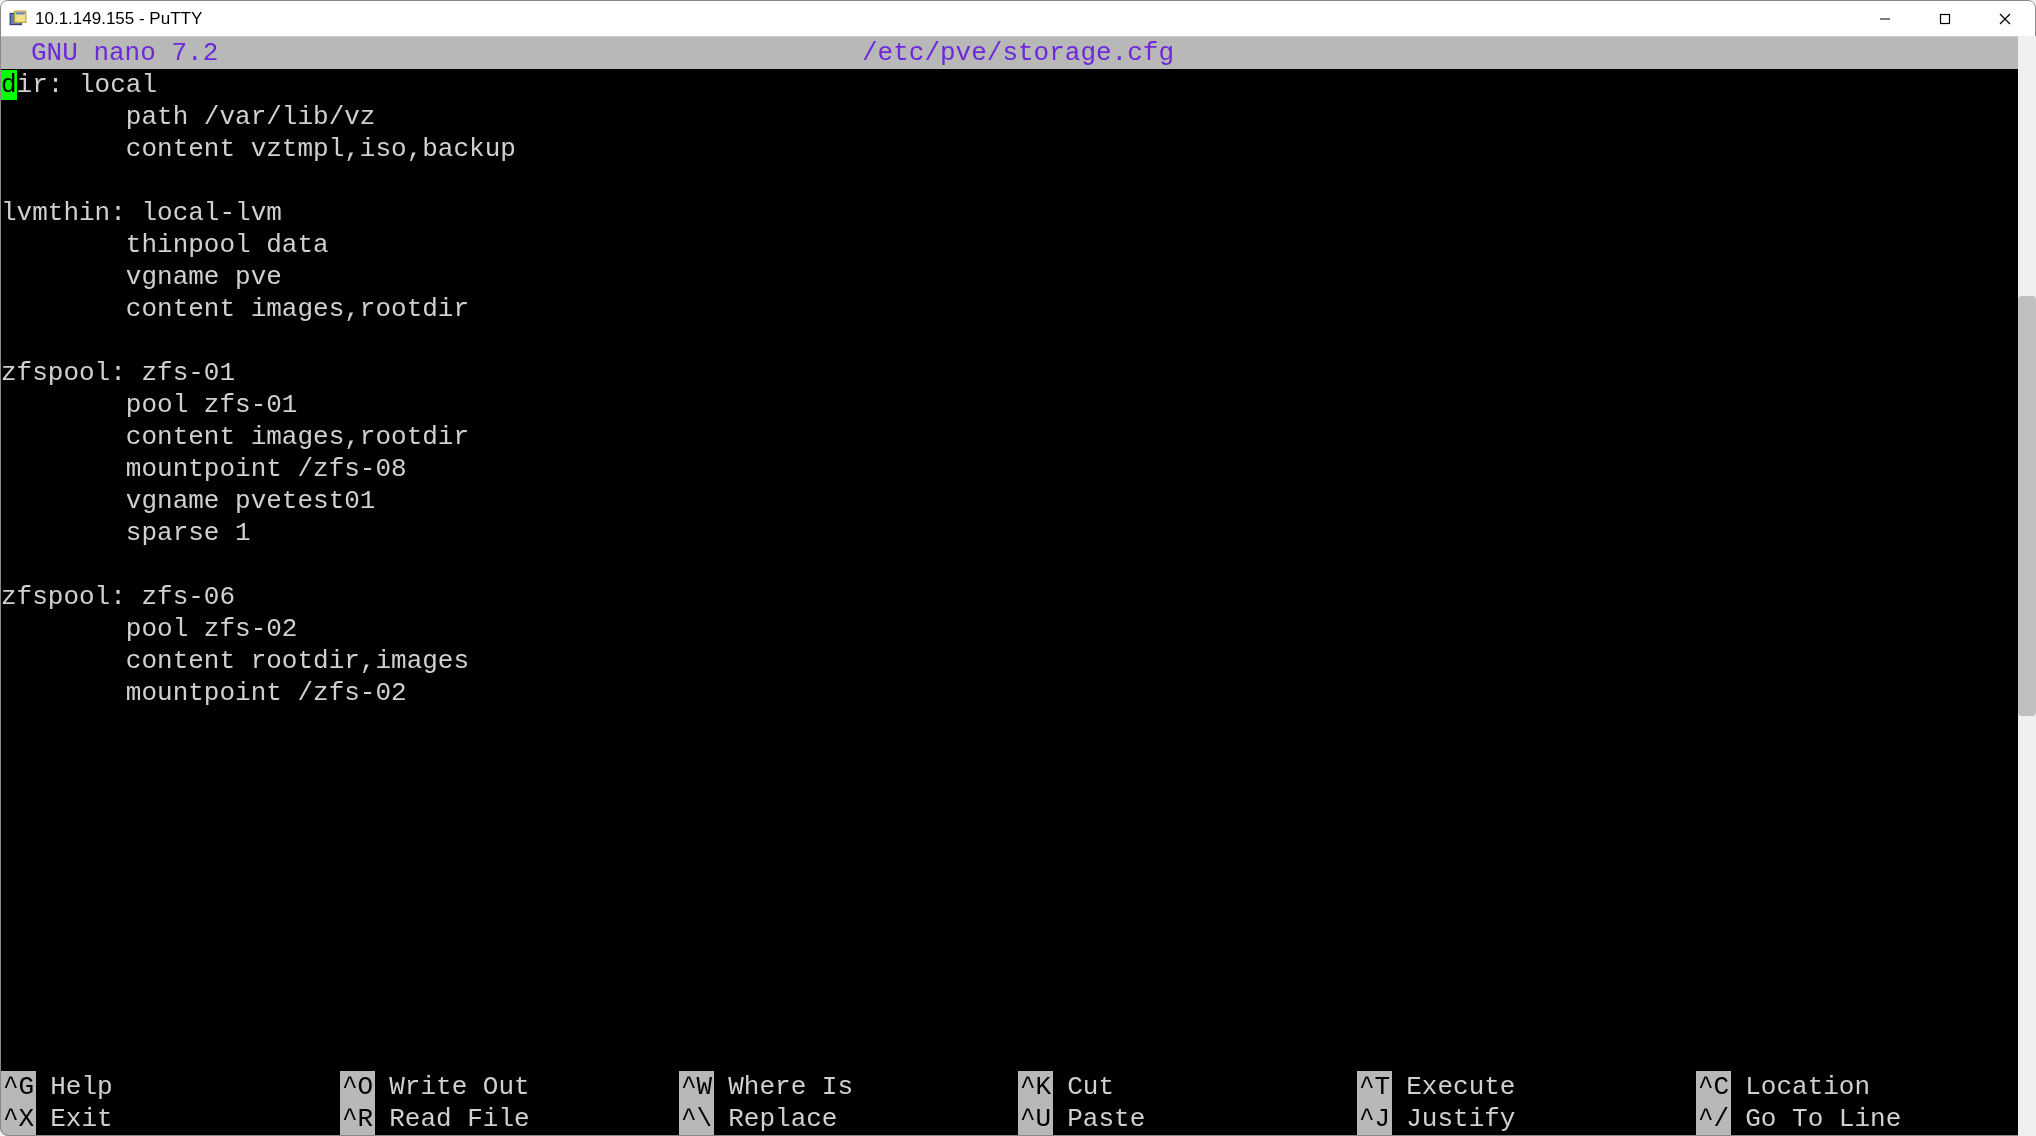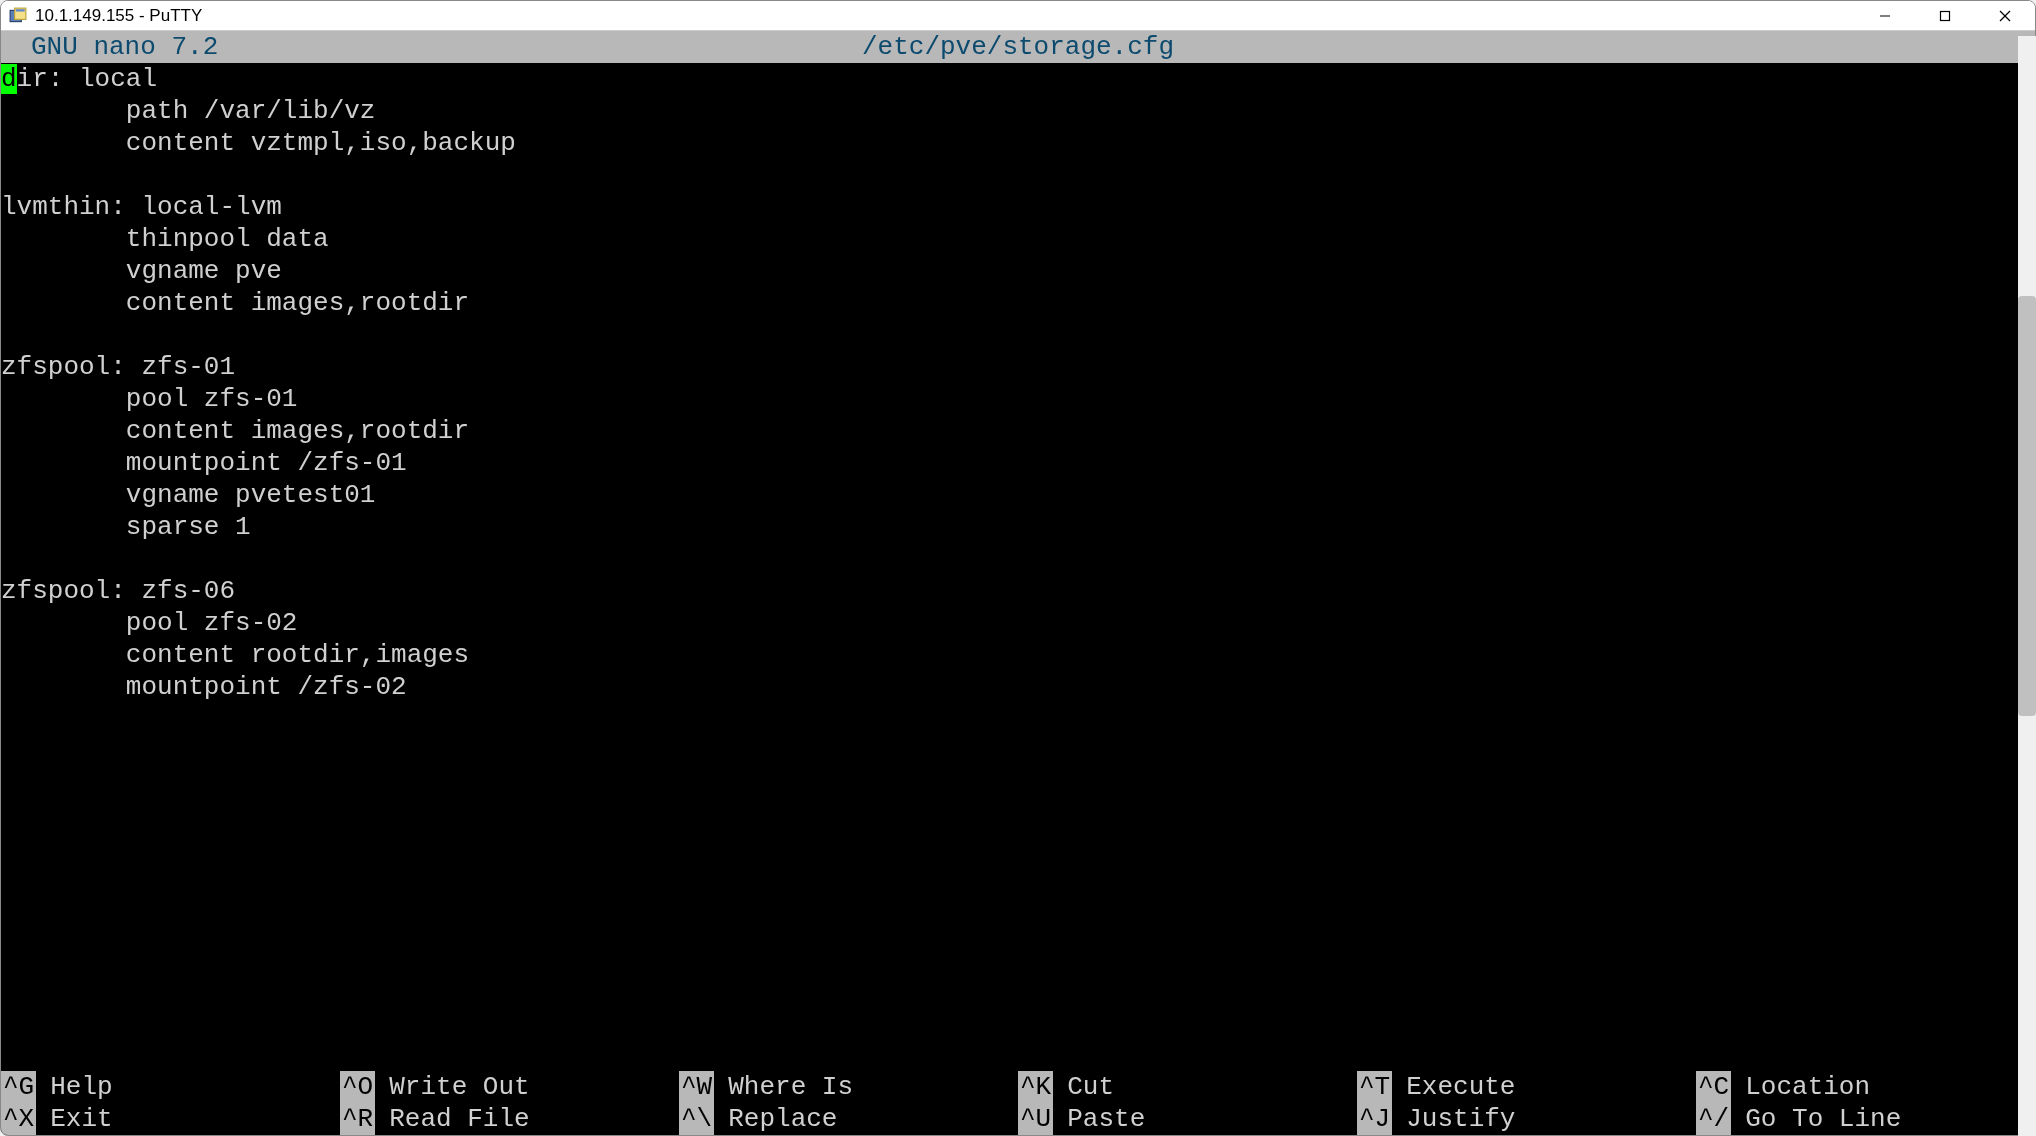--- a/index.html
+++ b/index.html
@@ -18,21 +18,21 @@
     width: 2036px;
     height: 1136px;
     background: #ffffff;
     border: 1px solid #888;
     border-radius: 8px;
     overflow: hidden;
     display: flex;
     flex-direction: column;
   }
   .titlebar {
-    height: 30px;
+    height: 36px;
     background: #ffffff;
     border-bottom: 1px solid #ccc;
     display: flex;
     align-items: center;
     padding: 0 8px;
     position: relative;
   }
   .titlebar-icon {
     width: 18px;
     height: 18px;
@@ -65,21 +65,21 @@
     background: #000000;
     font-family: "Courier New", monospace;
     font-size: 26px;
     line-height: 32px;
     color: #d0d0d0;
     position: relative;
     overflow: hidden;
   }
   .nano-header {
     background: #b8b8b8;
-    color: #0c4a6e;
+    color: #6d28d9;
     height: 32px;
     display: flex;
     align-items: center;
     padding: 0 2px;
   }
   .nano-title {
     margin-left: 28px;
   }
   .nano-file {
     position: absolute;
@@ -191,21 +191,21 @@
 <span>        content vztmpl,iso,backup</span>
 <span></span>
 <span>lvmthin: local-lvm</span>
 <span>        thinpool data</span>
 <span>        vgname pve</span>
 <span>        content images,rootdir</span>
 <span></span>
 <span>zfspool: zfs-01</span>
 <span>        pool zfs-01</span>
 <span>        content images,rootdir</span>
-<span>        mountpoint /zfs-01</span>
+<span>        mountpoint /zfs-08</span>
 <span>        vgname pvetest01</span>
 <span>        sparse 1</span>
 <span></span>
 <span>zfspool: zfs-06</span>
 <span>        pool zfs-02</span>
 <span>        content rootdir,images</span>
 <span>        mountpoint /zfs-02</span></div>
 
 
     <div class="help-bar">

